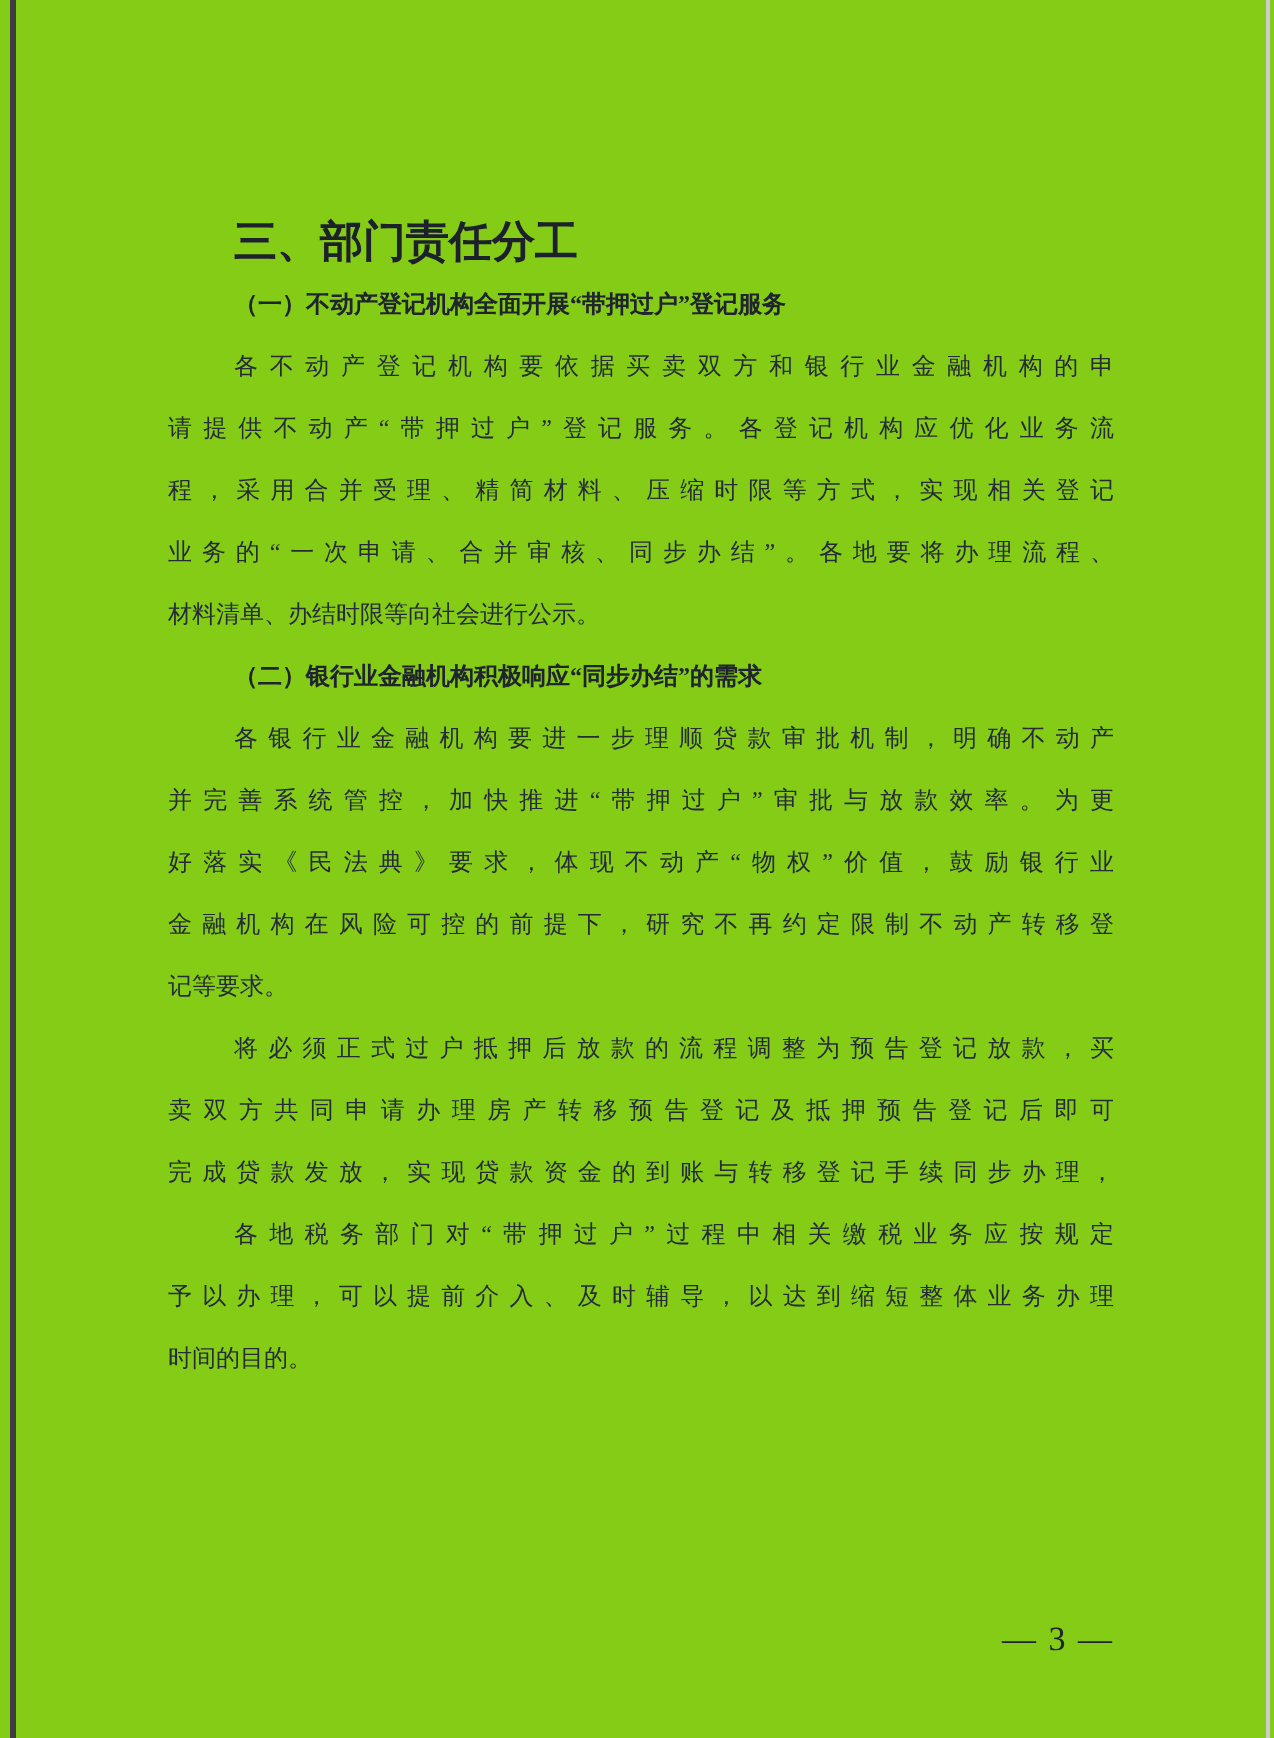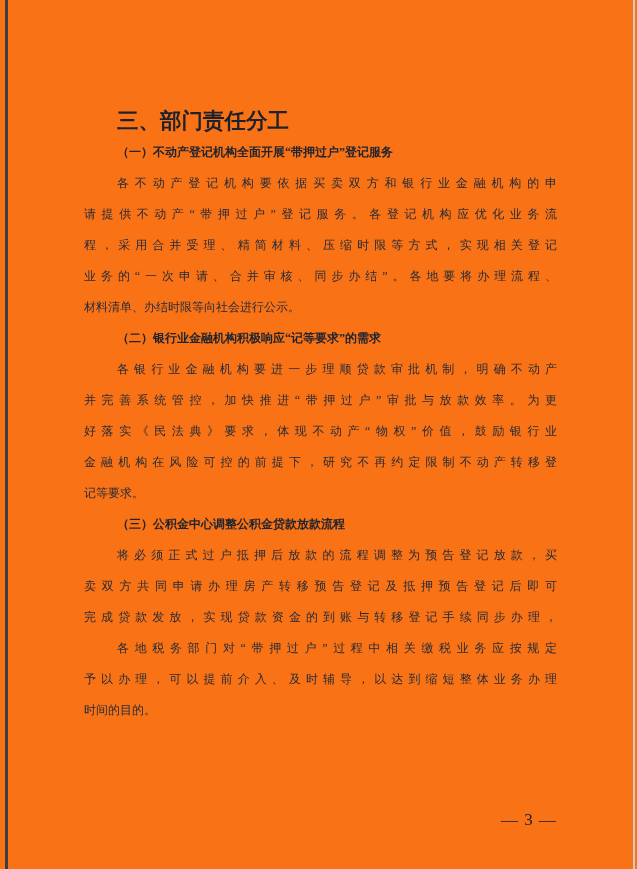--- a/index.html
+++ b/index.html
@@ -4,21 +4,21 @@
 <style>
   html, body {
     margin: 0;
     padding: 0;
     background: #ffffff;
   }
   .sheet {
     position: relative;
     width: 637px;
     height: 869px;
-    background: #f97316;
+    background: #84cc16;
     overflow: hidden;
   }
   
   .scan-edge-left {
     position: absolute;
     left: 5px;
     top: 0;
     width: 3px;
     height: 100%;
     background: #3d3d42;
@@ -91,27 +91,26 @@
   <div class="scan-edge-right"></div>
 
   <div class="content">
     <div class="ln h1">三、部门责任分工</div>
     <div class="ln h2">（一）不动产登记机构全面开展“带押过户”登记服务</div>
     <div class="ln first">各不动产登记机构要依据买卖双方和银行业金融机构的申</div>
     <div class="ln">请提供不动产“带押过户”登记服务。各登记机构应优化业务流</div>
     <div class="ln">程，采用合并受理、精简材料、压缩时限等方式，实现相关登记</div>
     <div class="ln">业务的“一次申请、合并审核、同步办结”。各地要将办理流程、</div>
     <div class="ln end">材料清单、办结时限等向社会进行公示。</div>
-    <div class="ln h2">（二）银行业金融机构积极响应“记等要求”的需求</div>
+    <div class="ln h2">（二）银行业金融机构积极响应“同步办结”的需求</div>
     <div class="ln first">各银行业金融机构要进一步理顺贷款审批机制，明确不动产</div>
     <div class="ln">并完善系统管控，加快推进“带押过户”审批与放款效率。为更</div>
     <div class="ln">好落实《民法典》要求，体现不动产“物权”价值，鼓励银行业</div>
     <div class="ln">金融机构在风险可控的前提下，研究不再约定限制不动产转移登</div>
     <div class="ln end">记等要求。</div>
-    <div class="ln h2">（三）公积金中心调整公积金贷款放款流程</div>
     <div class="ln first">将必须正式过户抵押后放款的流程调整为预告登记放款，买</div>
     <div class="ln">卖双方共同申请办理房产转移预告登记及抵押预告登记后即可</div>
     <div class="ln">完成贷款发放，实现贷款资金的到账与转移登记手续同步办理，</div>
     <div class="ln first">各地税务部门对“带押过户”过程中相关缴税业务应按规定</div>
     <div class="ln">予以办理，可以提前介入、及时辅导，以达到缩短整体业务办理</div>
     <div class="ln end">时间的目的。</div>
   </div>
 
   <div class="pagenum">— 3 —</div>
 </div>

